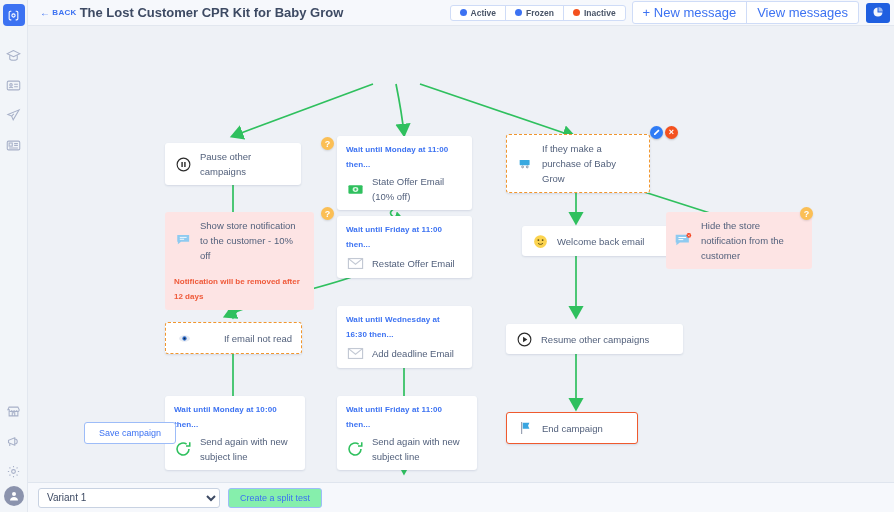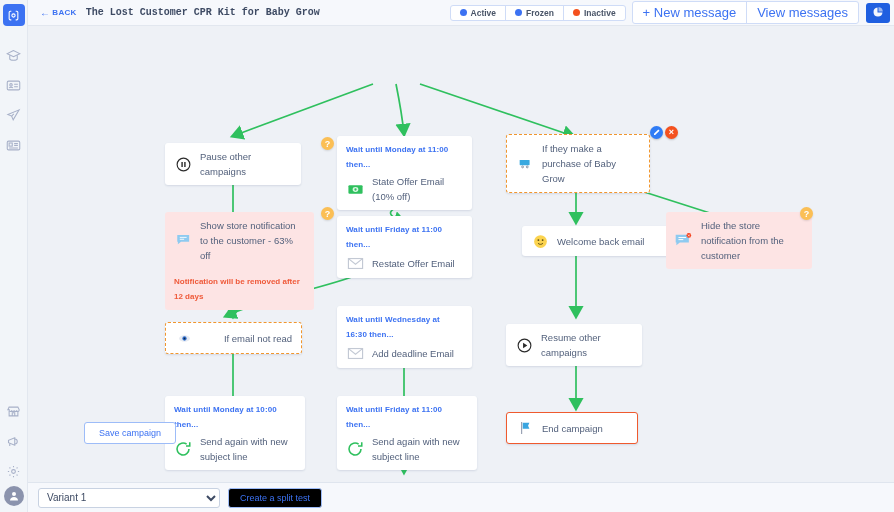--- a/index.html
+++ b/index.html
@@ -37,21 +37,21 @@
 
   
   #topbar {
     position:absolute; left:28px; top:0; right:0; height:26px;
     background:#f6f8fc; border-bottom:1px solid #e2e7ef;
     display:flex; align-items:center; padding:0 4px 0 12px;
   }
   #back-btn { color:#3c72f2; font-size:8px; font-weight:bold; letter-spacing:.3px;
     display:flex; align-items:center; gap:2px; cursor:pointer; }
   #back-btn .arrow { font-size:10px; }
-  #page-title { font-size:10px; font-weight:bold; color:#3d4a63; margin-left:9px;font-family:Liberation Mono, monospace; }
+  #page-title { font-size:13px; font-weight:bold; color:#3d4a63; margin-left:3px; }
   #topbar .spring { flex:1; }
   .legend-group {
     display:flex; border:1px solid #cfdcf7; border-radius:3px; overflow:hidden;
     background:#fff; margin-right:6px;
   }
   .legend-item {
     display:flex; align-items:center; gap:4px; padding:2px 9px; font-size:8.5px;
     font-weight:bold; color:#4a5568; border-right:1px solid #cfdcf7; cursor:pointer;
   }
   .legend-item:last-child { border-right:none; }
@@ -136,21 +136,21 @@
     position:absolute; left:28px; bottom:0; right:0; height:30px;
     background:#f6f8fc; border-top:1px solid #dfe5ee;
     display:flex; align-items:center; padding:0 10px; gap:8px;
   }
   #variant-select {
     width:182px; height:20px; font-size:10px; font-family:"Liberation Sans", sans-serif;
     border:1px solid #c8d2e2; border-radius:3px; background:#fff; color:#3d4a63;
     padding:0 4px;
   }
   #split-test {
-    border:1px solid #9dbcf8; color:#3c72f2; background:#000000; border-radius:3px;
+    border:1px solid #9dbcf8; color:#3c72f2; background:#86efac; border-radius:3px;
     padding:4px 11px; font-size:9px; cursor:pointer;
   }
 </style>
 </head>
 <body>
 
 <div id="left-rail">
   <div class="logo">
     <svg viewBox="0 0 24 24" fill="none" stroke="currentColor" stroke-width="2" style="width:13px;height:13px">
       <path d="M8 4H6a2 2 0 0 0-2 2v12a2 2 0 0 0 2 2h2M16 4h2a2 2 0 0 1 2 2v12a2 2 0 0 1-2 2h-2"></path>
@@ -437,21 +437,21 @@
   </div>
 
   <div class="node pink" style="left:137px; top:186px; width:149px;">
     <div class="row">
       <span class="ico">
         <svg viewBox="0 0 24 24" width="17" height="15">
             <path d="M2 3h19v11H8l-5 4v-4H2z" fill="#8ecaf0"></path>
             <path d="M6 7h11M6 10h7" stroke="#fff" stroke-width="1.4"></path>
           </svg>
       </span>
-      <span class="lbl">Show store notification to the customer - 63% off</span>
+      <span class="lbl">Show store notification to the customer - 10% off</span>
     </div>
     <div class="note">Notification will be removed after 12 days</div>
   </div>
   <div class="badge-help" style="left:293px; top:181px;">?</div>
 
   <div class="node" style="left:309px; top:190px; width:135px;">
     <div class="wait">Wait until Friday at 11:00 then...</div>
     <div class="row">
       <span class="ico">
         <svg viewBox="0 0 24 24" width="17" height="17" fill="none" stroke="#c3c9d4" stroke-width="1.6">
@@ -511,21 +511,21 @@
       <span class="ico">
         <svg viewBox="0 0 24 24" width="17" height="17" fill="none" stroke="#c3c9d4" stroke-width="1.6">
             <rect x="2" y="5" width="20" height="14"></rect>
             <path d="M2.5 5.5L12 13 21.5 5.5"></path>
           </svg>
       </span>
       <span class="lbl">Add deadline Email</span>
     </div>
   </div>
 
-  <div class="node" style="left:478px; top:298px; width:136px;">
+  <div class="node" style="left:478px; top:298px; width:177px;">
     <div class="row">
       <span class="ico">
         <svg viewBox="0 0 24 24" width="17" height="17" fill="none" stroke="#2b2b2b" stroke-width="1.6">
             <circle cx="12" cy="12" r="9"></circle>
             <path d="M10 8l6 4-6 4z" fill="#2b2b2b" stroke="none"></path>
           </svg>
       </span>
       <span class="lbl">Resume other campaigns</span>
     </div>
   </div>

